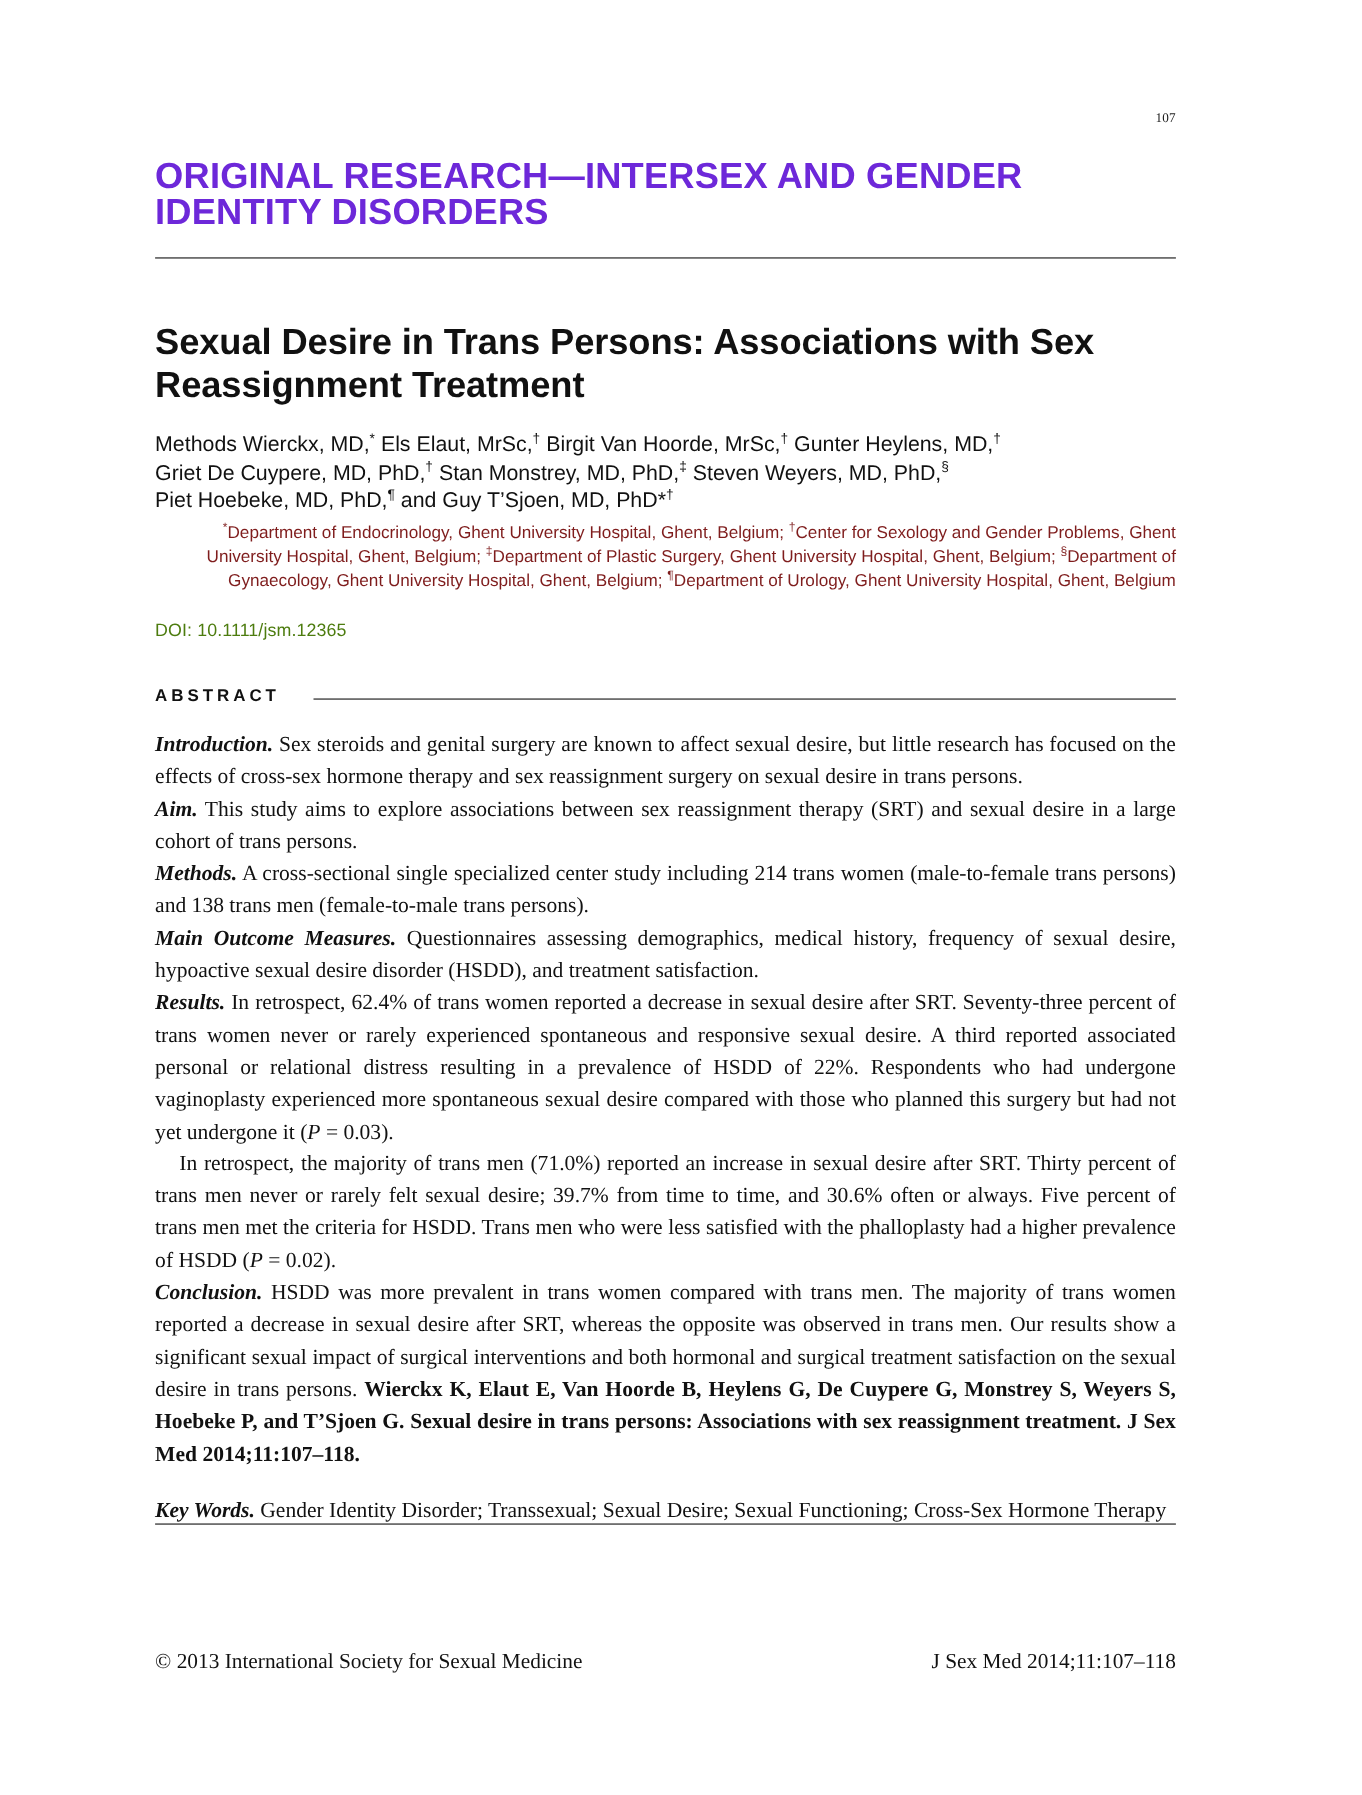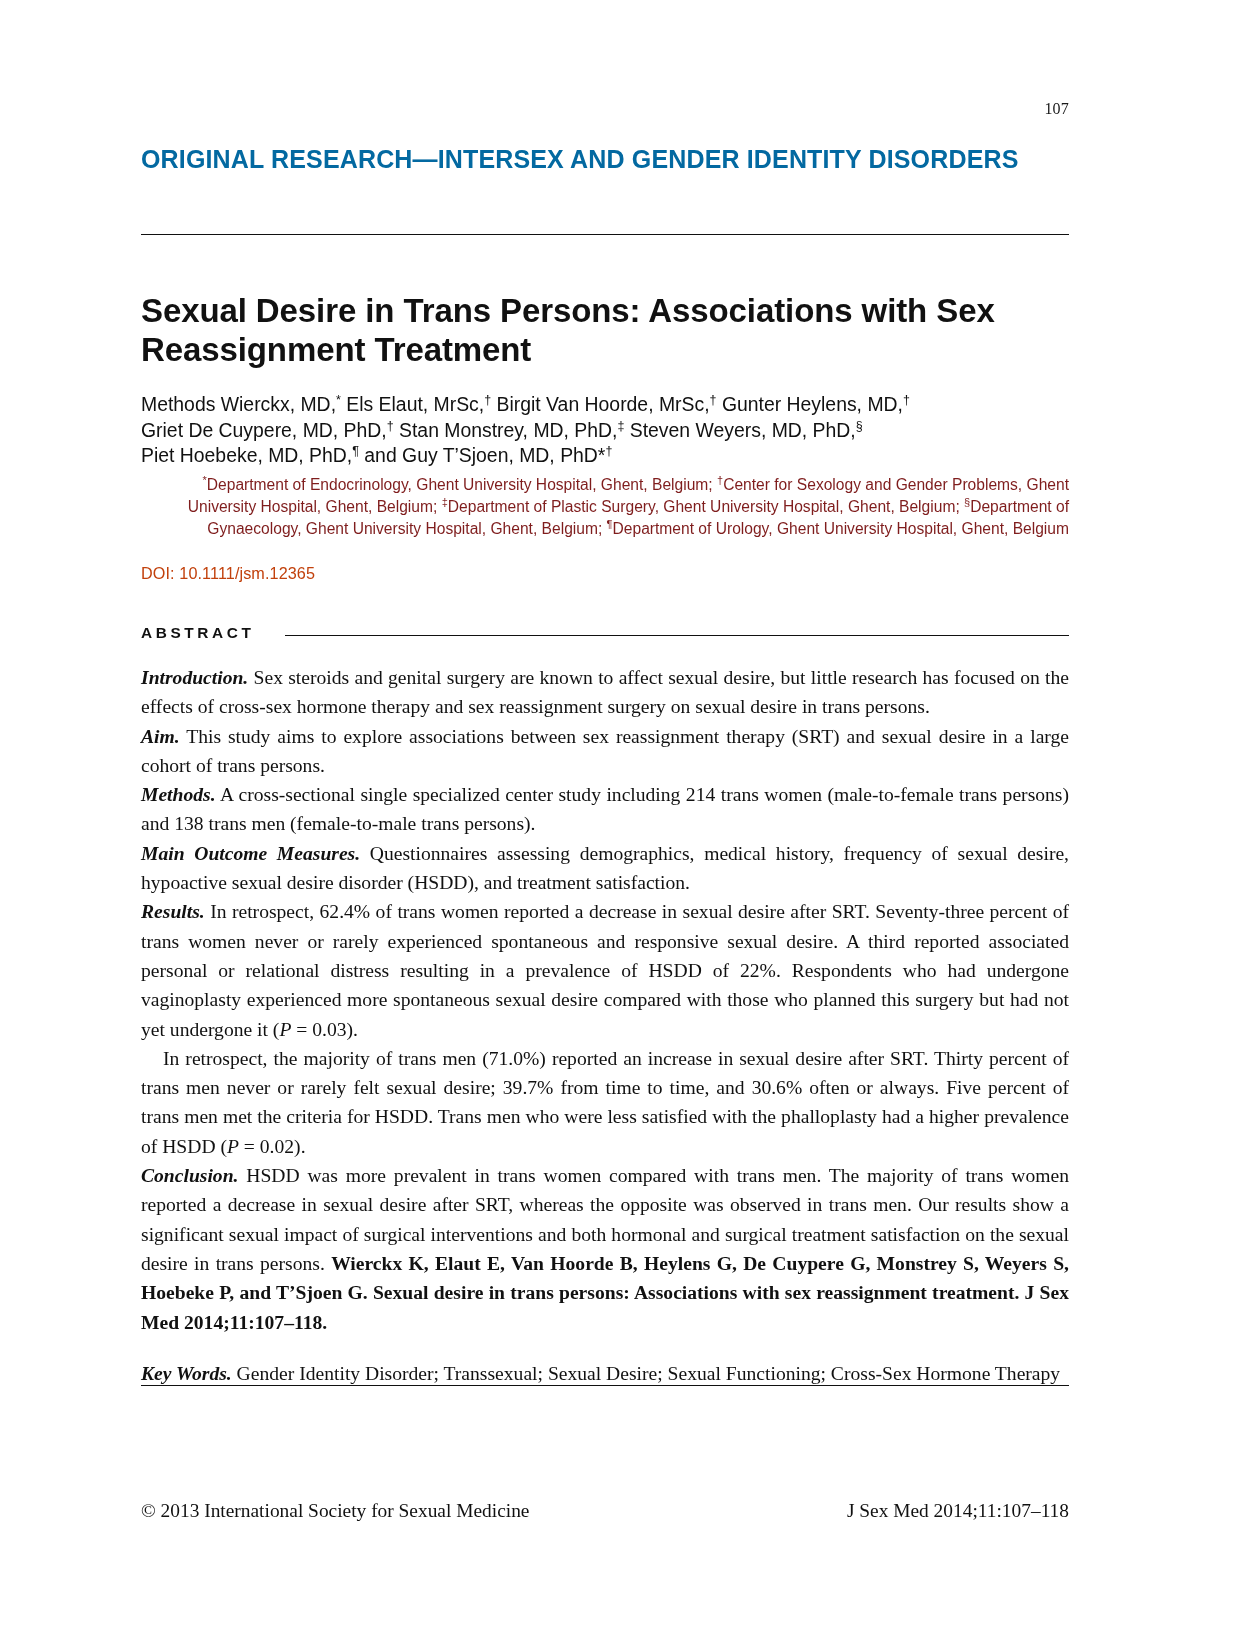--- a/index.html
+++ b/index.html
@@ -28,37 +28,37 @@
     top: 0;
     width: 928px;
   }
 
   
   .folio {
     position: absolute;
     right: 0;
     top: 100px;
     font-family: "Liberation Serif", serif;
-    font-size: 16px;
+    font-size: 12px;
     letter-spacing: 0.2px;
     color: #1a1a1a;
   }
 
   
   .running-head {
     position: absolute;
     top: 143px;
     left: 0;
     width: 928px;
     font-family: "Liberation Sans", sans-serif;
     font-weight: bold;
-    font-size: 25px;
+    font-size: 33px;
     line-height: 33px;
     letter-spacing: 0.15px;
-    color: #0369a1;
+    color: #6d28d9;
   }
 
   .rule-thick {
     position: absolute;
     left: 0;
     width: 928px;
     height: 0;
     border-top: 1.6px solid #111111;
   }
   #rule-top { top: 234px; }
@@ -104,21 +104,21 @@
   }
   .affiliations sup { font-size: 11px; vertical-align: super; line-height: 0; }
 
   
   .doi {
     position: absolute;
     top: 564px;
     left: 0;
     font-family: "Liberation Sans", sans-serif;
     font-size: 16.2px;
-    color: #c2410c;
+    color: #4d7c0f;
     letter-spacing: 0.1px;
   }
 
   
   .abstract-head-wrap {
     position: absolute;
     top: 624px;
     left: 0;
     width: 928px;
     height: 22px;

